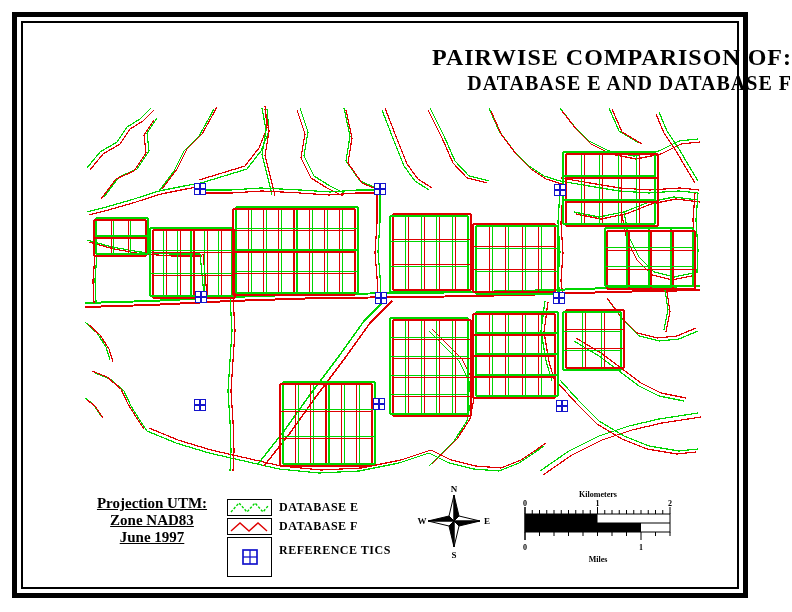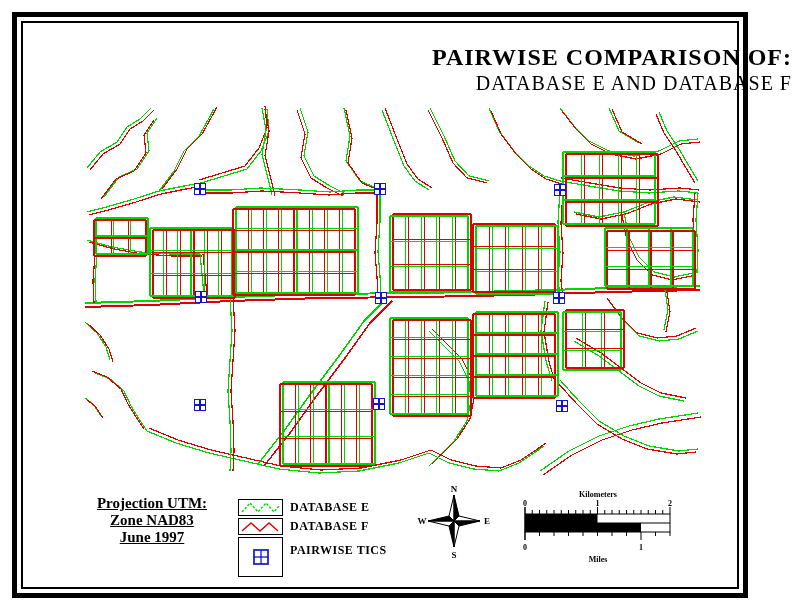--- a/index.html
+++ b/index.html
@@ -3,25 +3,25 @@
 <meta charset="utf-8">
 <style>
   * { box-sizing: border-box; margin: 0; padding: 0; }
   html,body { width:792px; height:612px; background:#ffffff; overflow:hidden;
               font-family:"Liberation Serif","DejaVu Serif",serif; }
   .abs { position:absolute; }
   #frame-outer { left:12px; top:12px; width:736px; height:586px; border:5px solid #000; }
   #frame-inner { left:21px; top:21px; width:718px; height:568px; border:2px solid #000; }
   #title-block { left:0; top:44px; width:792px; text-align:right; }
   #title-line1 { font-size:24px; font-weight:bold; letter-spacing:1px; }
-  #title-line2 { font-size:20px; font-weight:normal; letter-spacing:1px; margin-top:1px; }
+  #title-line2 { font-size:20px; font-weight:bold; letter-spacing:1px; margin-top:1px; }
   #map-svg { left:80px; top:100px; }
   #projection-block { left:62px; top:495px; width:180px; text-align:center;
                       font-size:15px; font-weight:bold; line-height:1.13;text-decoration:underline; }
-  #legend { left:238px; top:499px; }
+  #legend { left:227px; top:499px; }
   .legend-row { display:flex; align-items:center; margin-bottom:2px; }
   .legend-swatch { width:45px; height:17px; border:1px solid #000; background:#fff;
                    flex:0 0 auto; }
   .legend-swatch.tall { height:40px; display:flex; align-items:center; justify-content:center; }
   .legend-label { font-size:12px; font-weight:bold; letter-spacing:0.5px; margin-left:7px; white-space:nowrap; }
   .legend-row.tics-row { align-items:flex-start; }
   .legend-row.tics-row .legend-label { margin-top:6px; }
   #compass { left:416px; top:483px; }
   #scalebar { left:518px; top:488px; }
   .sb-txt { font-size:8px; font-weight:bold; font-family:"Liberation Serif","DejaVu Serif",serif; }
@@ -418,21 +418,21 @@
   <div class="legend-row tics-row">
     <div class="legend-swatch tall">
       <svg id="legend-tic-svg" width="20" height="20">
           <g>
             <rect x="3" y="3" width="14" height="14" fill="#fff" stroke="#1414CC" stroke-width="1.7"></rect>
             <line x1="10" y1="3" x2="10" y2="17" stroke="#1414CC" stroke-width="1.3"></line>
             <line x1="3" y1="10" x2="17" y2="10" stroke="#1414CC" stroke-width="1.3"></line>
           </g>
         </svg>
     </div>
-    <div class="legend-label">PAIRWISE TICS</div>
+    <div class="legend-label">REFERENCE TICS</div>
   </div>
 </div>
 
 <svg id="compass" class="abs" width="80" height="80">
   <g stroke="#000" stroke-width="1">
     <polygon points="38,12 33,33 38,38" fill="#fff"></polygon>
     <polygon points="38,12 43,33 38,38" fill="#000"></polygon>
     <polygon points="64,38 43,33 38,38" fill="#fff"></polygon>
     <polygon points="64,38 43,43 38,38" fill="#000"></polygon>
     <polygon points="38,64 43,43 38,38" fill="#fff"></polygon>

